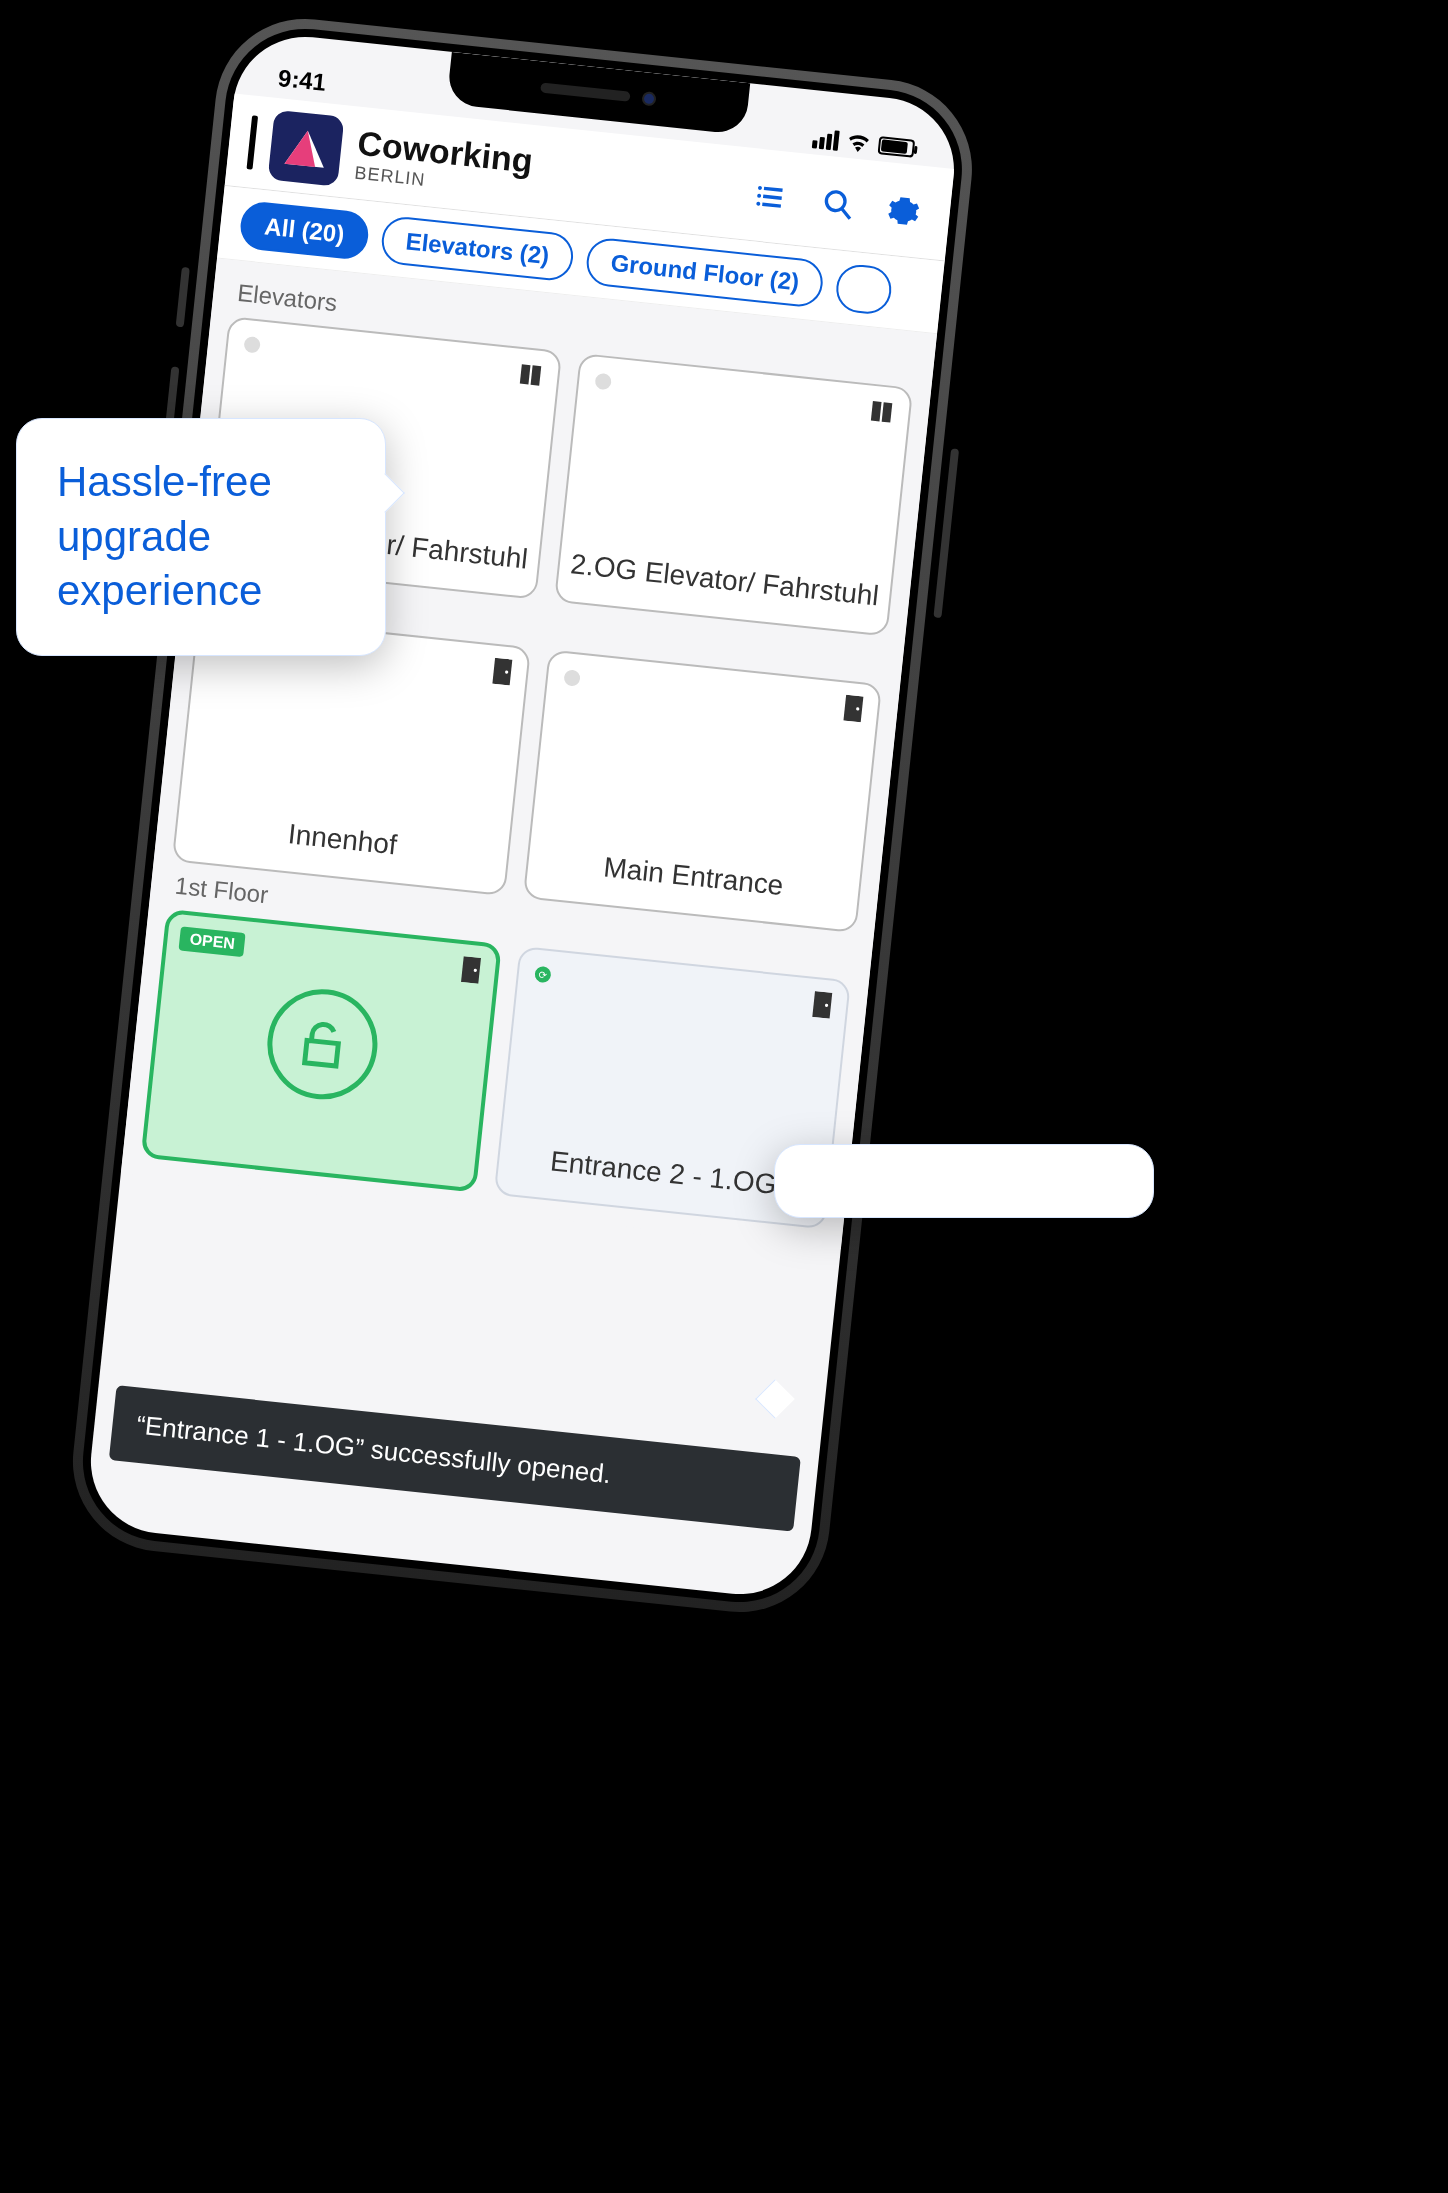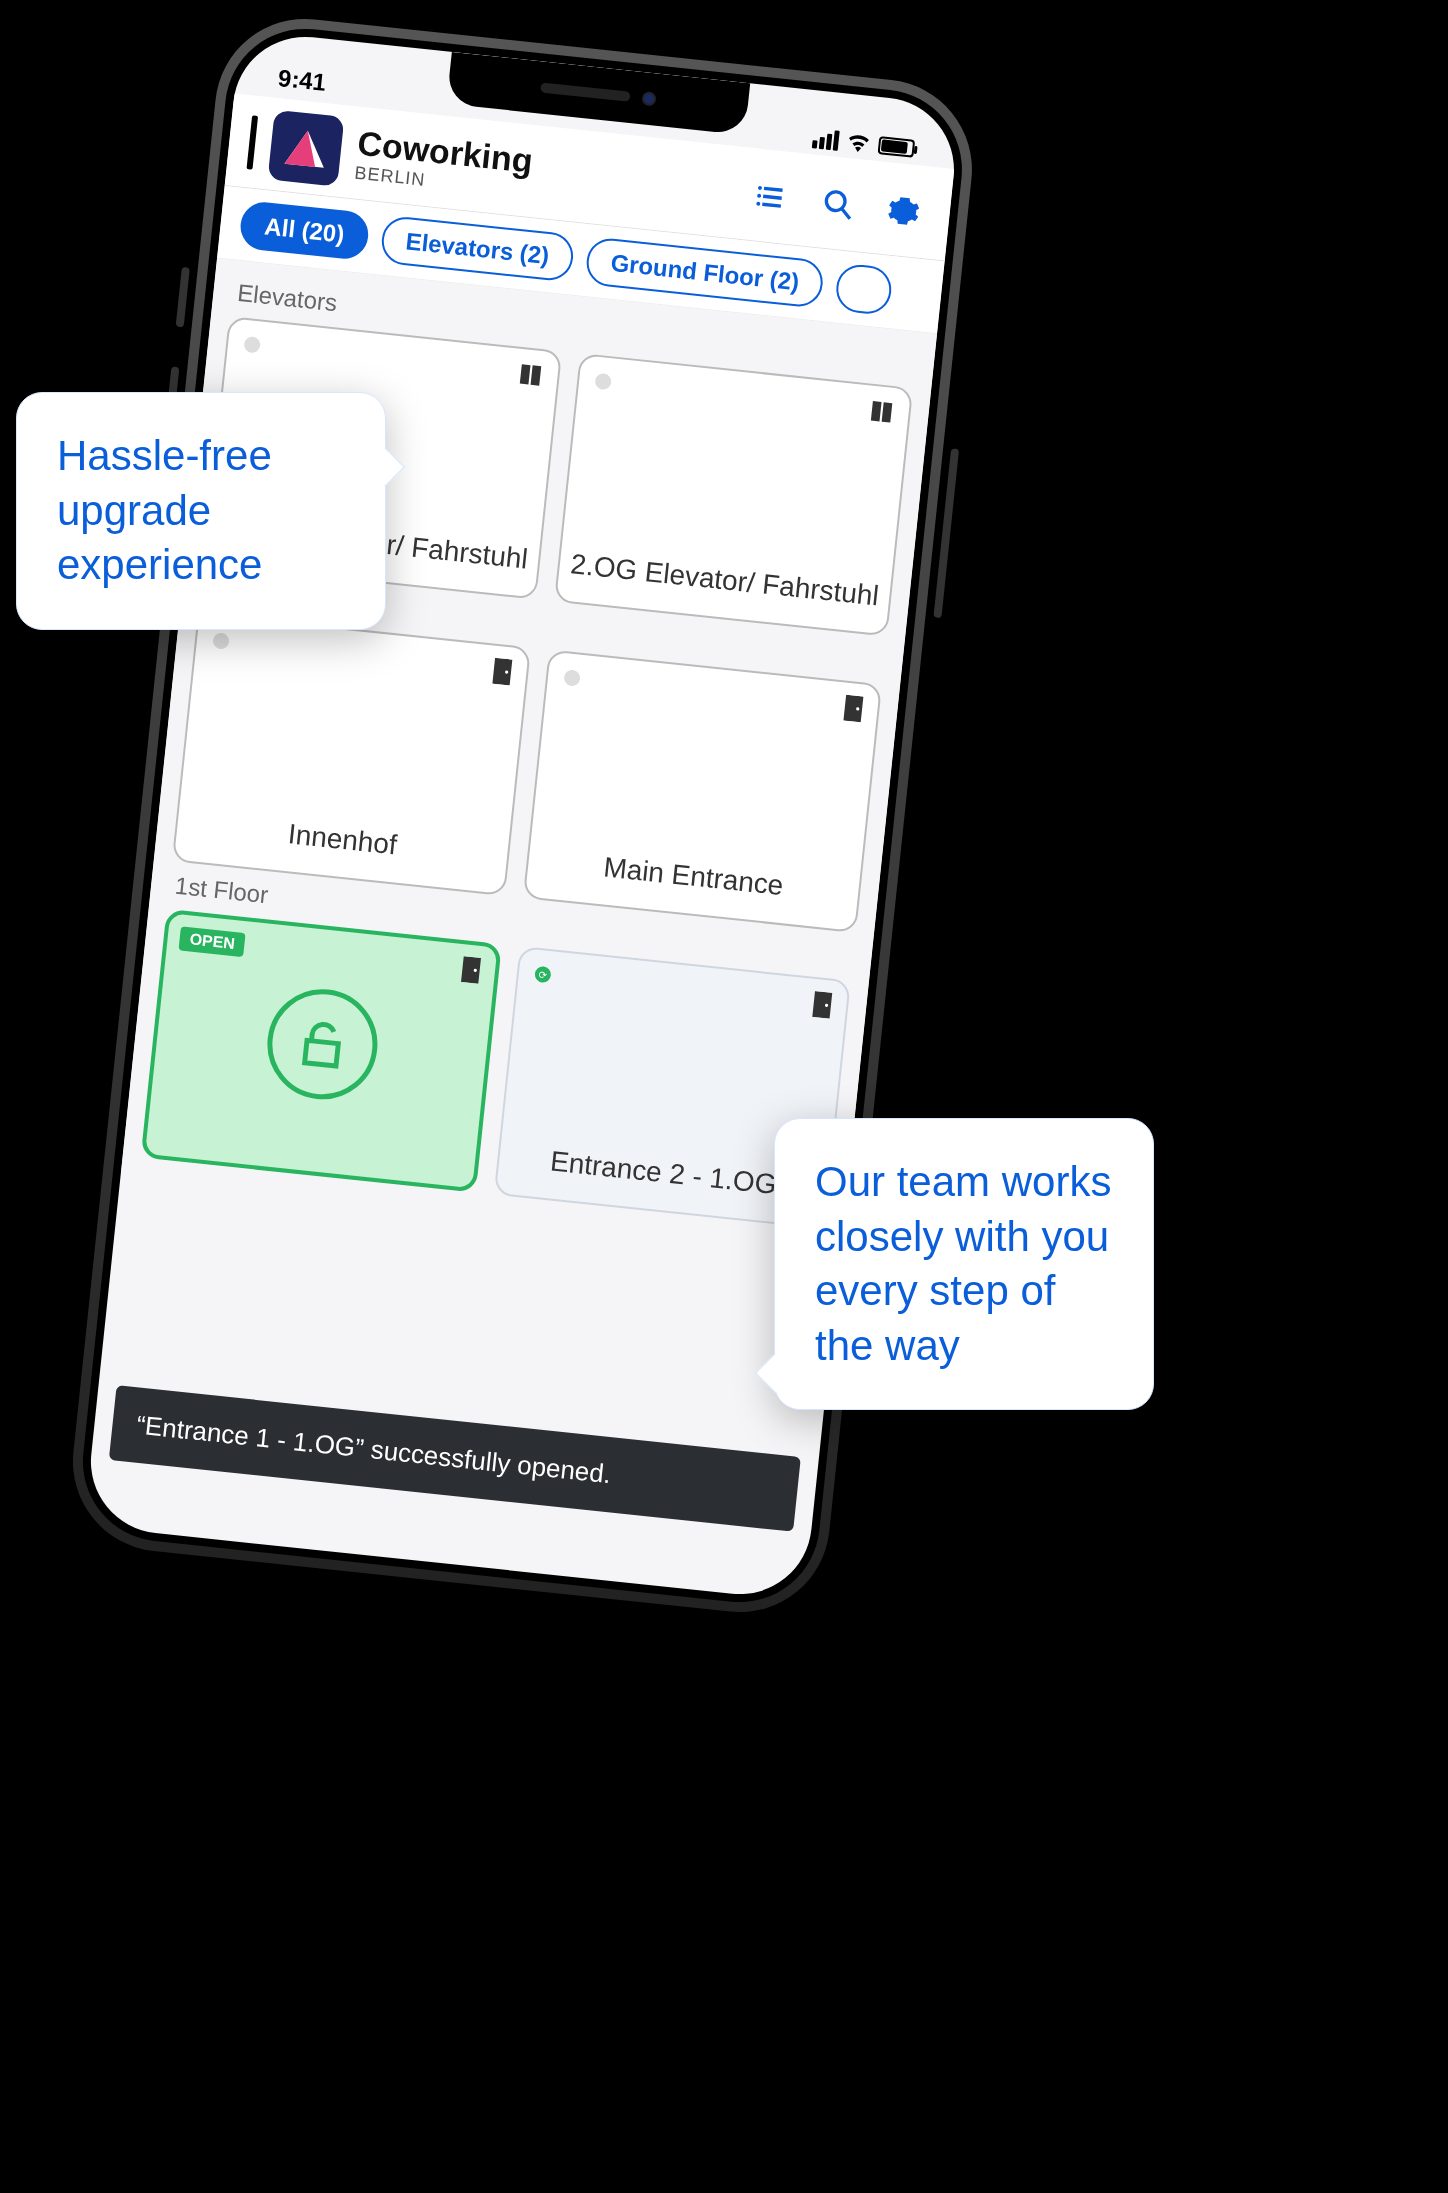--- a/index.html
+++ b/index.html
@@ -191,20 +191,21 @@
     background:#fff;
     border-radius:26px;
     box-shadow: 0 10px 40px rgba(0,0,0,.25);
     border:1px solid #d7e6ff;
     padding:36px 40px;
     color:#0a5ed9;
     font-size:42px;
     font-weight:500;
     line-height:1.3;
     z-index:50;
+    margin-top:26px;
   }
   .callout .tail {
     position:absolute;
     width:28px; height:28px;
     background:#fff;
     border-right:1px solid #d7e6ff;
     border-bottom:1px solid #d7e6ff;
   }
   .co1 { top:392px; left:16px; width:370px; }
   .co1 .tail { right:-14px; top:60px; transform:rotate(-45deg); }
@@ -369,14 +370,13 @@
     </div>
   </div>
 </div>
 
 <div class="callout co1">
   <span class="tail"></span>
   <span>Hassle-free upgrade experience</span>
 </div>
 <div class="callout co2">
   <span class="tail"></span>
-  <span>Our team works closely with you every step of the way</span>
 </div>
 
 </body></html>

